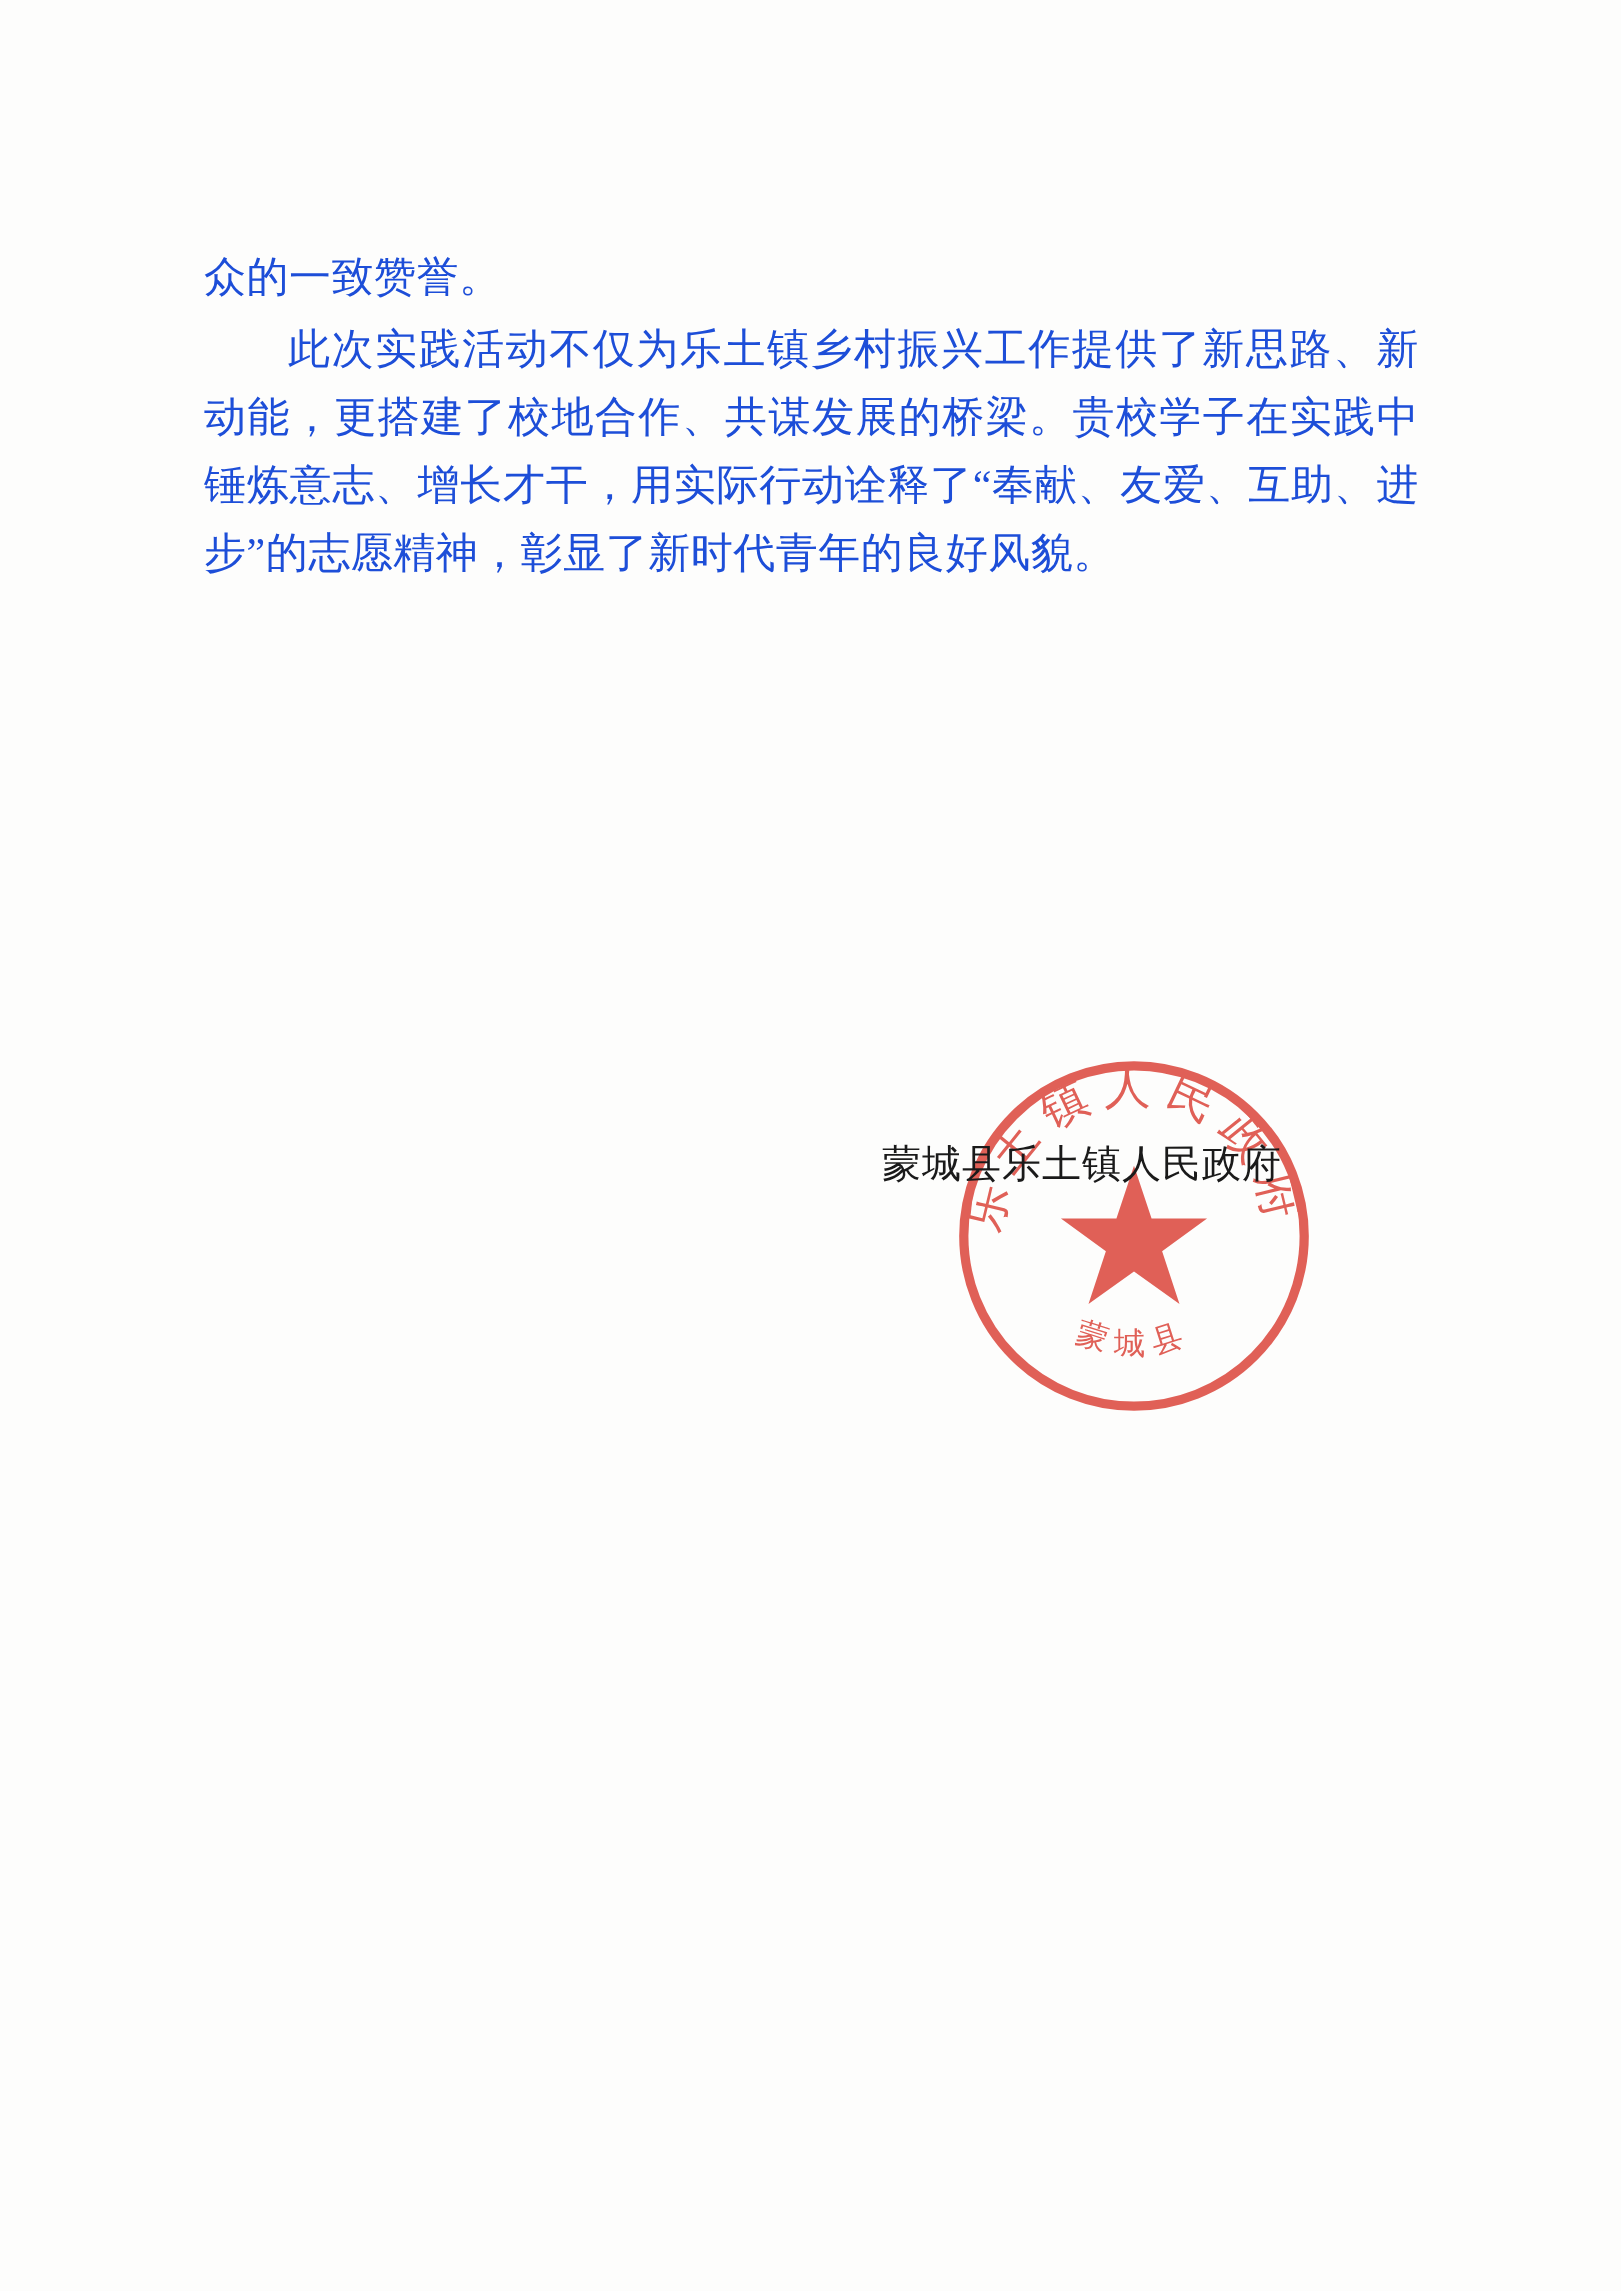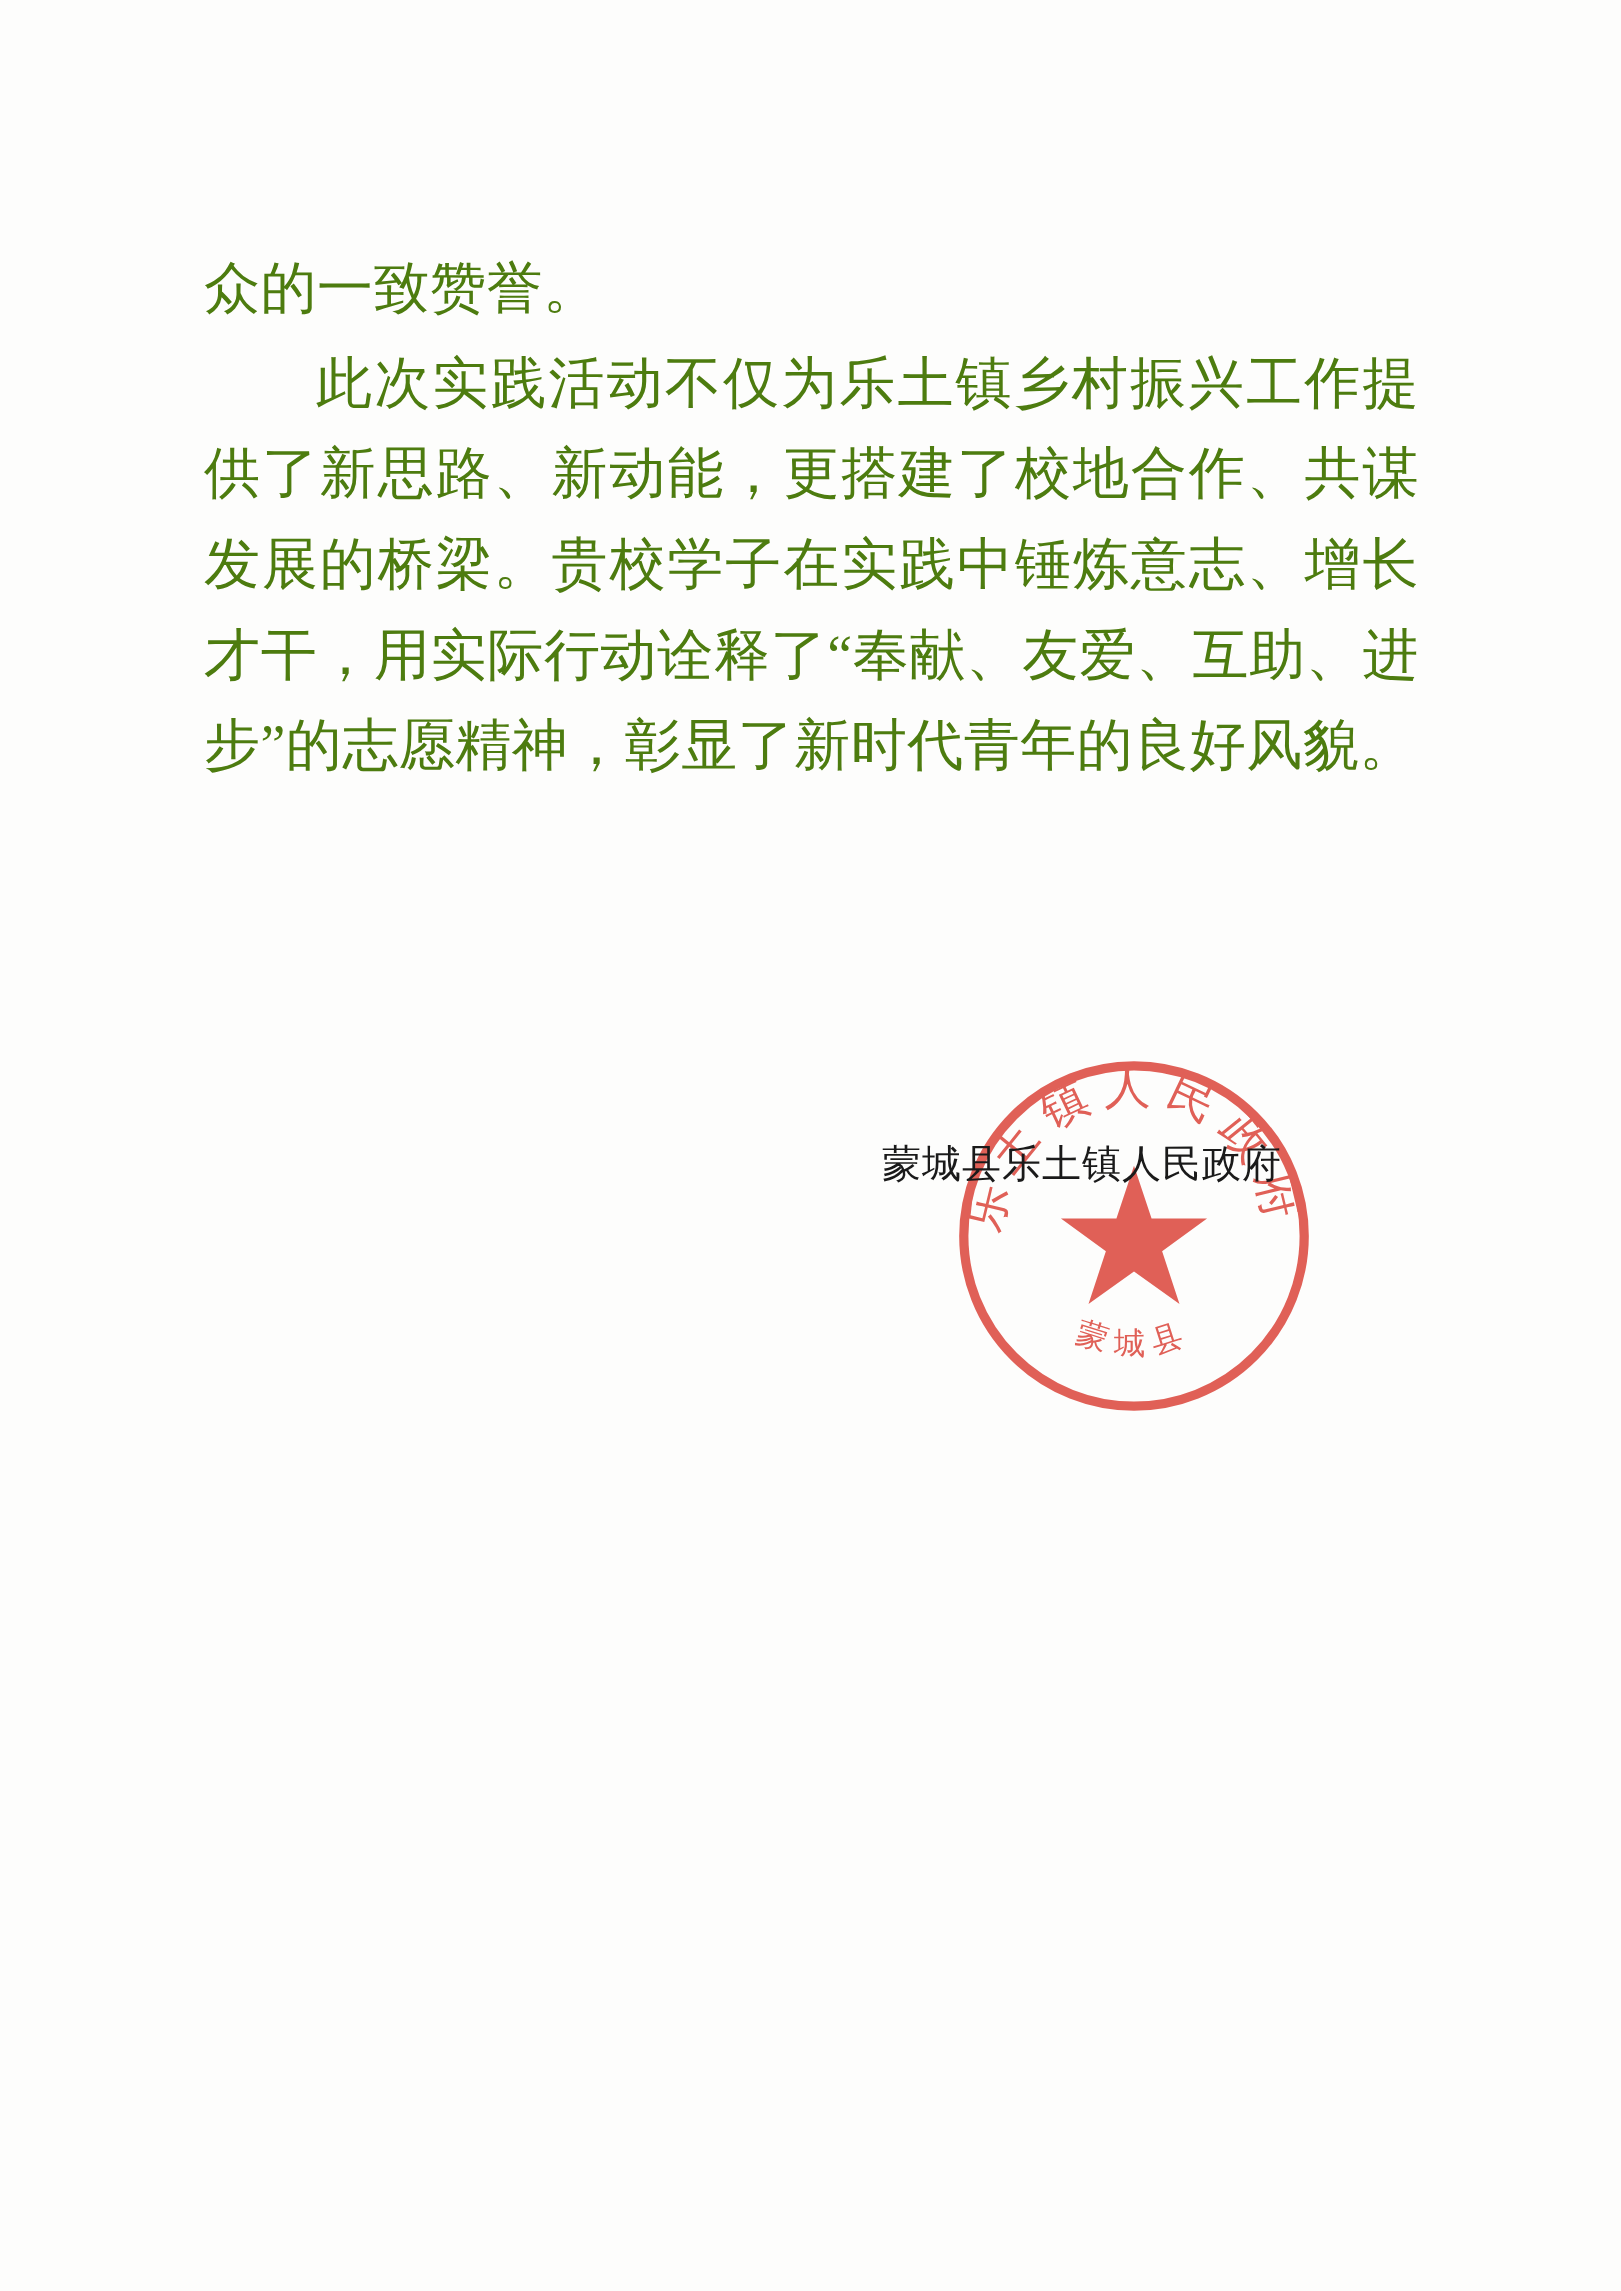--- a/index.html
+++ b/index.html
@@ -19,23 +19,23 @@
     inset: 0;
     background: #fdfdfc;
   }
   .doc-body {
     position: absolute;
     left: 204px;
     top: 243px;
     width: 1215px;
   }
   .para {
-    font-size: 56px;
+    font-size: 42px;
     line-height: 1.62;
-    color: #4d7c0f;
+    color: #1d4ed8;
     letter-spacing: 0.5px;
     text-align: justify;
     text-justify: inter-ideograph;
     margin: 0 0 3.9px 0;
     font-family: "Liberation Serif", "DejaVu Serif", serif;
   }
   .para.indent {
     text-indent: 2em;
   }
   .signature-block {

